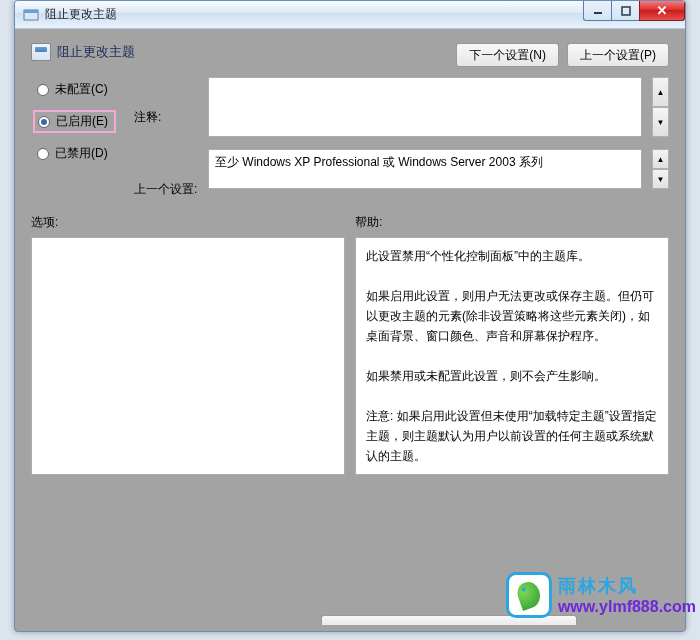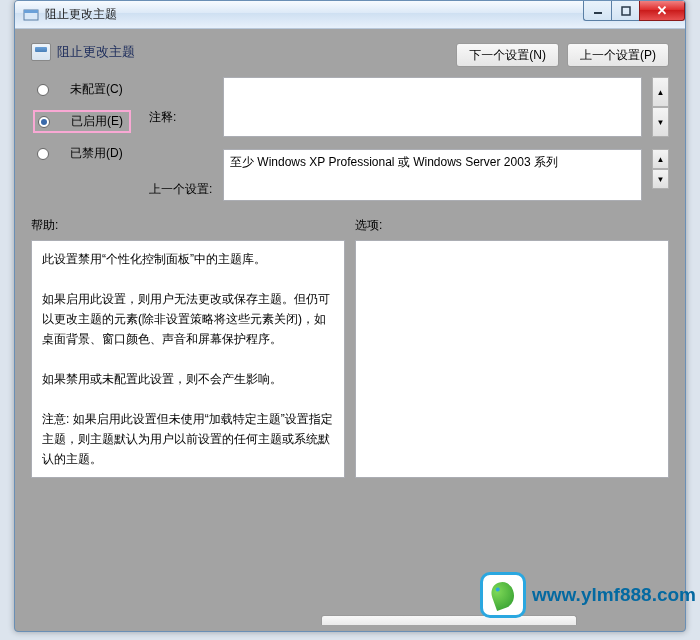--- a/index.html
+++ b/index.html
@@ -20,48 +20,48 @@
 .header-row { display: flex; align-items: center; margin-bottom: 16px; }
 .header-icon { width: 20px; height: 18px; margin-right: 6px; border: 1px solid #888; background: linear-gradient(#eef4fa, #d8e4f0); border-radius: 2px; position: relative; }
 .header-icon::after { content: ""; position: absolute; top: 3px; left: 3px; right: 3px; height: 5px; background: linear-gradient(#6aa0d8, #4a80b8); border-radius: 1px; }
 .header-text { font-size: 13px; color: #1a2a5a; }
 
 .nav-buttons { position: absolute; top: 14px; right: 16px; display: flex; gap: 8px; }
 .nav-btn { height: 24px; padding: 0 12px; background: linear-gradient(#f8f8f8, #e6e6e6); border: 1px solid #9a9a9a; border-radius: 3px; font-size: 12px; display: flex; align-items: center; cursor: pointer; }
 
 .config-row { display: flex; align-items: flex-start; gap: 18px; }
 .radio-group { display: flex; flex-direction: column; gap: 10px; padding-top: 2px; padding-left: 2px; }
-.radio-item { display: flex; align-items: center; gap: 21px; cursor: pointer; padding: 2px 4px; }
+.radio-item { display: flex; align-items: center; gap: 6px; cursor: pointer; padding: 2px 4px; }
 .radio-item.highlighted { border: 2px solid #f9a8d4; padding: 1px 6px 1px 3px; }
 .radio-dot { width: 12px; height: 12px; border: 1px solid #666; border-radius: 50%; background: #fff; display: inline-flex; align-items: center; justify-content: center; }
 .radio-dot.on::after { content: ""; width: 6px; height: 6px; background: #3a6aaa; border-radius: 50%; }
 
 .right-col { flex: 1; display: flex; flex-direction: column; gap: 12px; }
 .label-pair { display: flex; align-items: flex-start; gap: 10px; }
 .label-pair .lbl { width: 64px; text-align: left; padding-top: 4px; margin-top: 28px; }
 .comment-box { flex: 1; height: 60px; border: 1px solid #abadb3; background: #fff; padding: 4px; font-family: inherit; font-size: 12px; resize: none; }
-.platform-box { flex: 1; border: 1px solid #abadb3; background: #fff; padding: 4px 6px; font-size: 12px; height: 52px; line-height: 16px; }
+.platform-box { flex: 1; border: 1px solid #abadb3; background: #fff; padding: 4px 6px; font-size: 12px; height: 40px; line-height: 16px; }
 .spin-btns { width: 17px; display: flex; flex-direction: column; }
 .spin { flex: 1; border: 1px solid #b0b0b0; background: linear-gradient(#f4f4f4,#e0e0e0); display: flex; align-items: center; justify-content: center; font-size: 8px; cursor: pointer; }
 
 .sep { height: 16px; }
 
 .lower-row { display: flex; gap: 10px; }
 .lower-col { flex: 1; display: flex; flex-direction: column; }
 .lower-col .col-label { margin-bottom: 6px; }
 .options-box { flex: 1; border: 1px solid #abadb3; background: #fff; height: 320px; }
 .help-box { flex: 1; border: 1px solid #abadb3; background: #fff; height: 320px; padding: 8px 10px; font-size: 12px; line-height: 20px; white-space: pre-wrap; overflow: hidden; }
 
 .watermark { position: absolute; right: 4px; bottom: 22px; display: flex; align-items: center; gap: 6px; pointer-events: none; }
 .wm-badge { width: 46px; height: 46px; border: 3px solid #2aa7e0; border-radius: 10px; background: #fff; display: flex; align-items: center; justify-content: center; position: relative; }
 .wm-leaf { width: 22px; height: 26px; background: radial-gradient(circle at 30% 30%, #7ed957, #2e9a2e); border-radius: 60% 60% 70% 0; transform: rotate(-20deg); position: relative; }
 .wm-leaf::after { content: ""; position: absolute; left: 6px; top: 4px; width: 4px; height: 4px; background: #2aa7e0; border-radius: 50%; }
 .wm-text { display: flex; flex-direction: column; }
 .wm-cn { font-size: 18px; color: #2aa7e0; font-weight: bold; letter-spacing: 2px; }
-.wm-url { font-size: 19px; color: #0369a1; font-weight: bold; }
+.wm-url { font-size: 16px; color: #6d28d9; font-weight: bold; }
 
 .bottom-cut { position: absolute; left: 306px; bottom: 6px; width: 256px; height: 10px; border: 1px solid #9a9a9a; border-bottom: none; border-radius: 3px 3px 0 0; background: linear-gradient(#f8f8f8,#eaeaea); }
 
 .blur-row { position: absolute; top: 2px; left: 110px; right: 90px; height: 22px; display: flex; gap: 22px; align-items: center; filter: blur(2px); opacity: 0.6; }
 .blur-chip { height: 14px; background: #bcd; border-radius: 3px; }
 </style>
 </head>
 <body>
 
 <div class="blur-row">
@@ -144,39 +144,40 @@
             <div class="spin">▼</div>
           </div>
         </div>
       </div>
     </div>
 
     <div class="sep"></div>
 
     <div class="lower-row">
       <div class="lower-col">
+        <span class="col-label">选项:</span>
+        <div class="options-box"></div>
+      </div>
+      <div class="lower-col">
         <span class="col-label">帮助:</span>
         <div class="help-box">此设置禁用“个性化控制面板”中的主题库。
 
 如果启用此设置，则用户无法更改或保存主题。但仍可以更改主题的元素(除非设置策略将这些元素关闭)，如桌面背景、窗口颜色、声音和屏幕保护程序。
 
 如果禁用或未配置此设置，则不会产生影响。
 
 注意: 如果启用此设置但未使用“加载特定主题”设置指定主题，则主题默认为用户以前设置的任何主题或系统默认的主题。</div>
-      </div>
-      <div class="lower-col">
-        <span class="col-label">选项:</span>
-        <div class="options-box"></div>
       </div>
     </div>
 
     <div class="bottom-cut"></div>
   </div>
 </div>
 
 <div class="watermark">
   <div class="wm-badge">
       <div class="wm-leaf"></div>
     </div>
   <div class="wm-text">
+    <span class="wm-cn">雨林木风</span>
     <span class="wm-url">www.ylmf888.com</span>
   </div>
 </div>
 
 </body></html>

